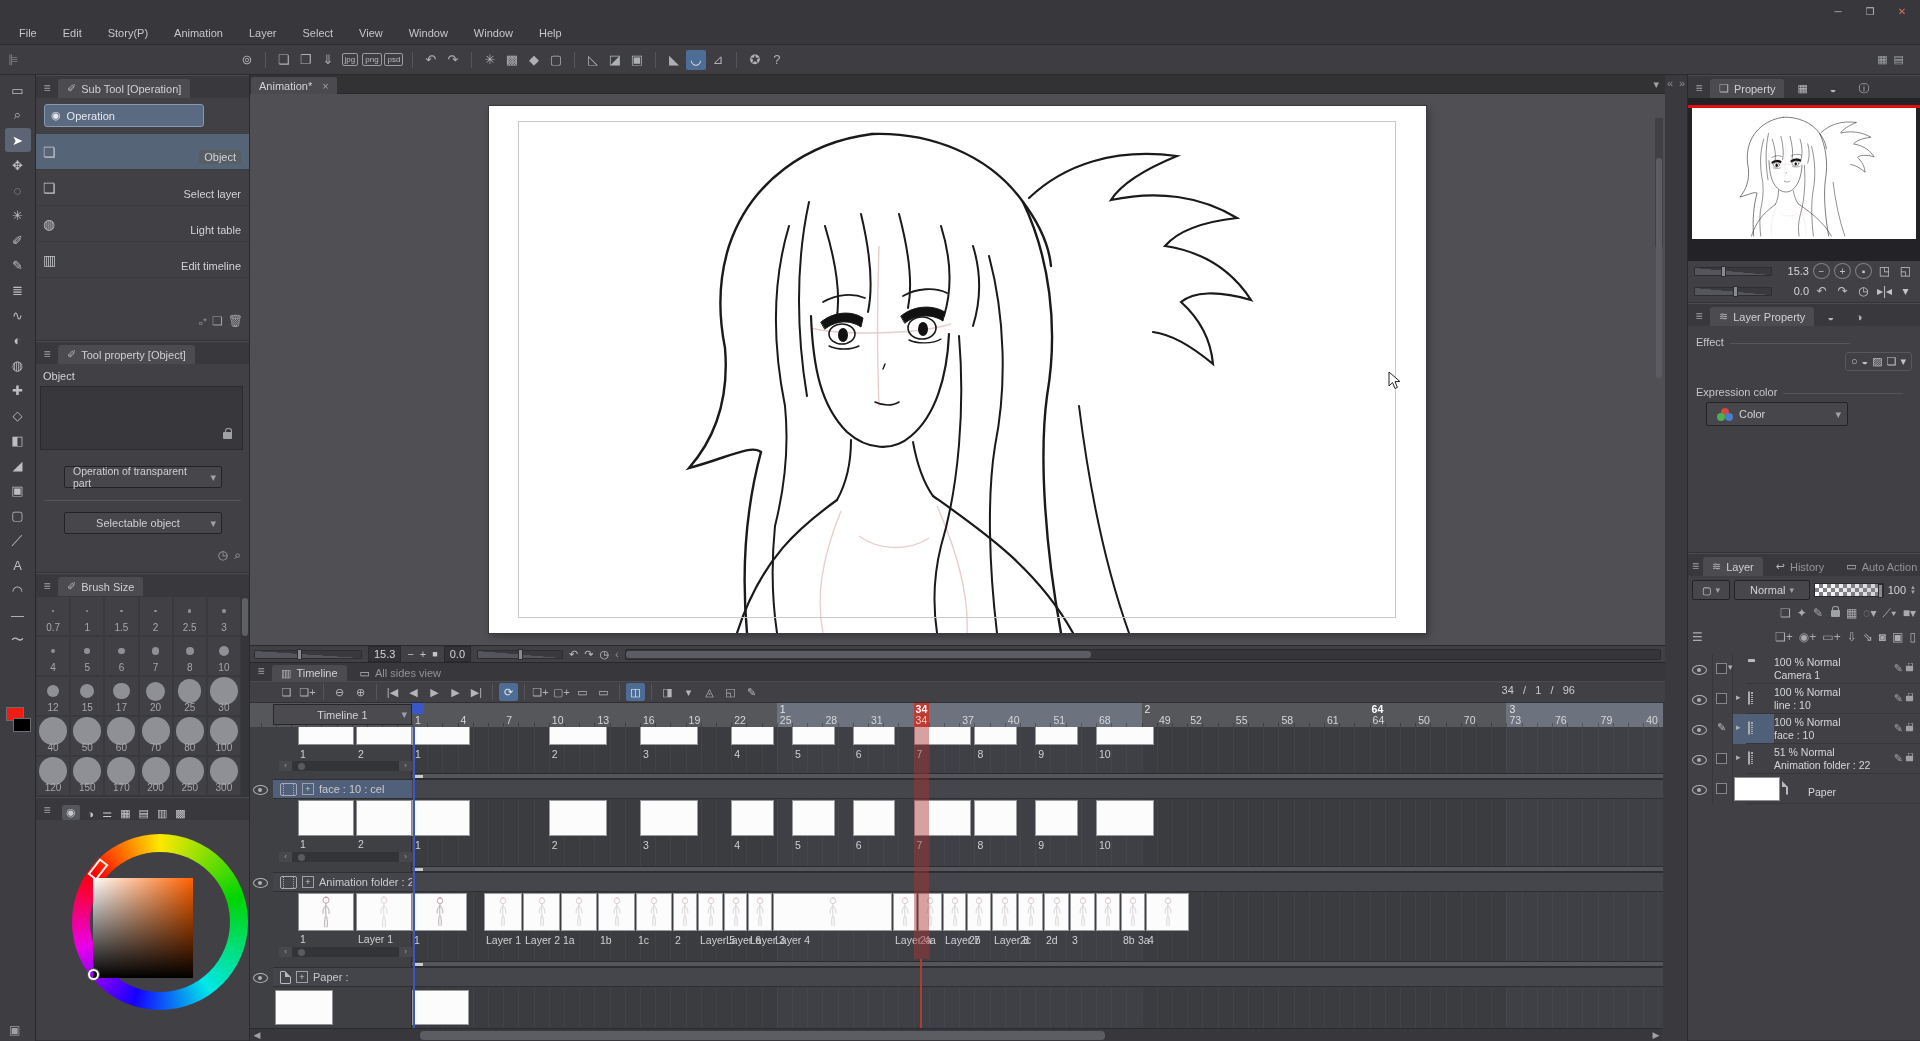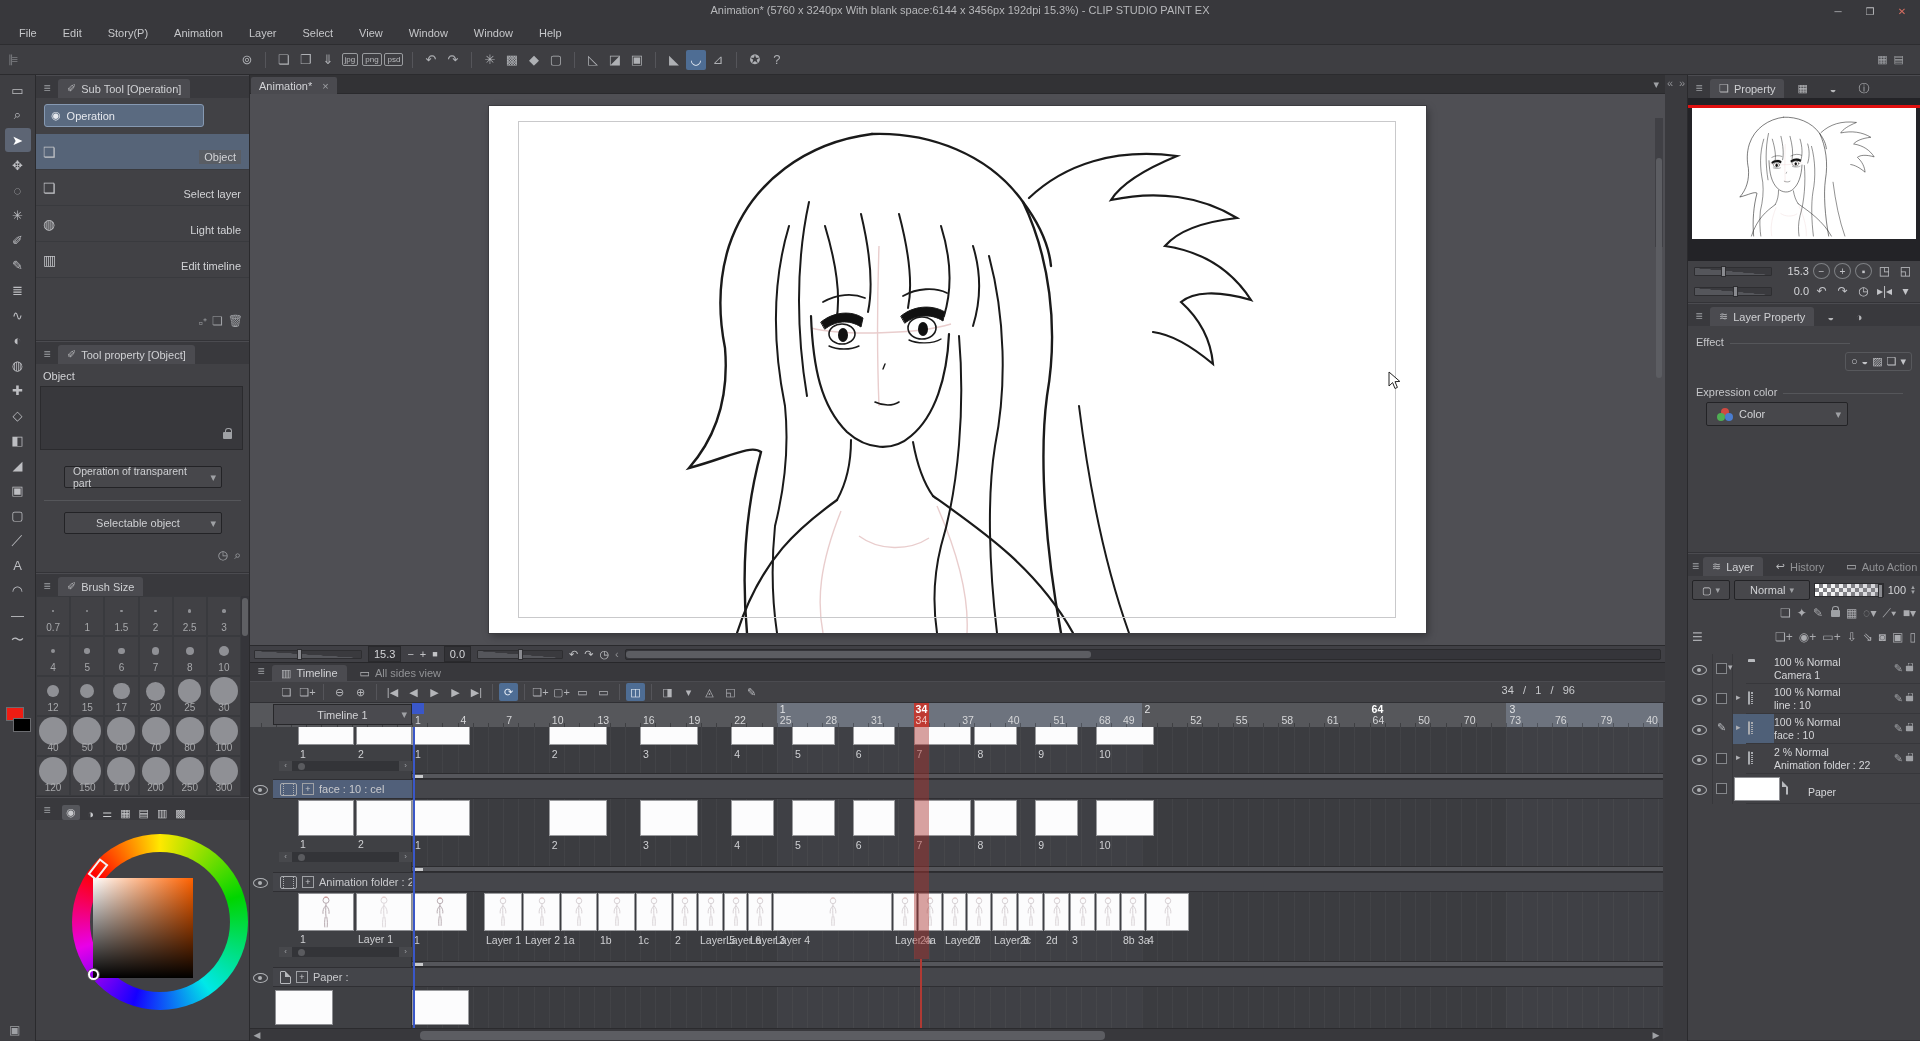--- a/index.html
+++ b/index.html
@@ -219,21 +219,20 @@
         <path d="M12 14 C 15.5 17, 16.5 21, 16 25"></path>
         <path d="M11 29 C 10 34, 10 39, 10.5 43"></path>
         <path d="M13 29 C 14 34, 14 39, 13.5 43"></path>
       </g>
       <path stroke="#d89a96" d="M9 4 C 10 2, 14 2, 15 4"></path>
     </g>
   </symbol>
 </svg>
 
 <div class="titlebar">
-  <div class="tb-title">Animation* (5760 x 3240px With blank space:6144 x 3456px 192dpi 15.3%)  - CLIP STUDIO PAINT EX</div>
   <div class="winbtns">
     <div class="winbtn">─</div>
     <div class="winbtn">❐</div>
     <div class="winbtn close">✕</div>
   </div>
 </div>
 
 <div class="menubar" id="menubar">
     <div class="menu-item">File</div>
     <div class="menu-item">Edit</div>
@@ -647,21 +646,21 @@
           <div class="fr-lbl" style="left:438.59999999999997px">19</div>
           <div class="fr-lbl" style="left:484.2px">22</div>
           <div class="fr-lbl" style="left:529.8px">25</div>
           <div class="fr-lbl" style="left:575.4px">28</div>
           <div class="fr-lbl" style="left:621px">31</div>
           <div class="fr-lbl" style="left:666.5999999999999px">34</div>
           <div class="fr-lbl" style="left:712.1999999999999px">37</div>
           <div class="fr-lbl" style="left:757.8px">40</div>
           <div class="fr-lbl" style="left:803.4px">51</div>
           <div class="fr-lbl" style="left:849px">68</div>
-          <div class="fr-lbl" style="left:873px">49</div>
+          <div class="fr-lbl" style="left:909px">49</div>
           <div class="fr-lbl" style="left:940.1999999999999px">52</div>
           <div class="fr-lbl" style="left:985.8px">55</div>
           <div class="fr-lbl" style="left:1031.4px">58</div>
           <div class="fr-lbl" style="left:1077px">61</div>
           <div class="fr-lbl" style="left:1122.6px">64</div>
           <div class="fr-lbl" style="left:1168.1999999999998px">50</div>
           <div class="fr-lbl" style="left:1213.8px">70</div>
           <div class="fr-lbl" style="left:1259.3999999999999px">73</div>
           <div class="fr-lbl" style="left:1305px">76</div>
           <div class="fr-lbl" style="left:1350.6px">79</div>
@@ -1132,21 +1131,21 @@
             <div class="sep"></div>
           </div>
           <div class="lyr-row" style="top:90px">
             <div class="vline" style="left:24px"></div>
             <div class="vline" style="left:44px"></div>
             <div style="position:absolute;left:4px;top:8px"><span class="eye"></span></div>
             <div style="position:absolute;left:28px;top:9px"><span class="cbx"></span></div>
             <div style="position:absolute;left:48px;top:8px;color:#b0b1b5;font-size:9px">▸</div>
             <div style="position:absolute;left:60px;top:8px"><span class="film" style="width:18px;height:14px"></span></div>
             <div class="lyr-info">
-              <div>2 % Normal</div>
+              <div>51 % Normal</div>
               <div>Animation folder : 22</div>
             </div>
             <div class="lockpen">✎<span class="lockico" style="transform:scale(.8)"></span></div>
             <div class="sep"></div>
           </div>
           <div class="lyr-row" style="top:120px">
             <div class="vline" style="left:24px"></div>
             <div class="vline" style="left:44px"></div>
             <div style="position:absolute;left:4px;top:8px"><span class="eye"></span></div>
             <div style="position:absolute;left:28px;top:9px"><span class="cbx"></span></div>

